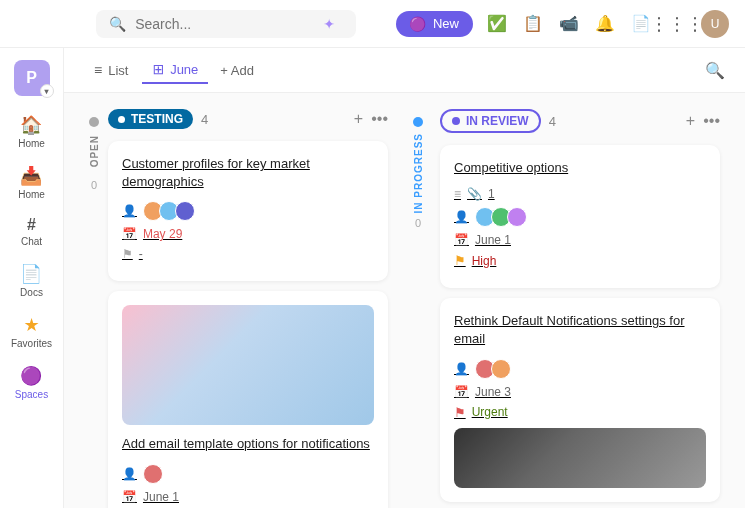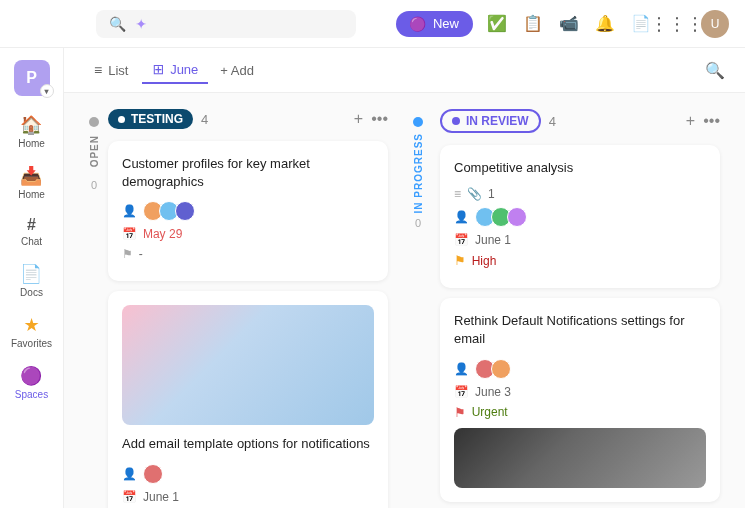--- a/index.html
+++ b/index.html
@@ -44,26 +44,26 @@
 
     
     .status-col { display: flex; flex-direction: column; align-items: center; width: 28px; flex-shrink: 0; padding-top: 8px; }
     .status-label-vert { writing-mode: vertical-rl; transform: rotate(180deg); font-size: 10px; font-weight: 600; letter-spacing: 1px; color: #888; text-transform: uppercase; padding: 8px 0; }
     .status-number { font-size: 11px; color: #aaa; margin-top: 4px; }
 
     
     .card-column { width: 280px; flex-shrink: 0; display: flex; flex-direction: column; margin-right: 16px; }
     .column-header { display: flex; align-items: center; justify-content: space-between; margin-bottom: 12px; }
     .column-header-left { display: flex; align-items: center; gap: 8px; }
-    .col-badge { display: flex; align-items: center; gap: 6px; background: #0c4a6e; color: white; border-radius: 20px; padding: 3px 10px; font-size: 12px; font-weight: 600; }
+    .col-badge { display: flex; align-items: center; gap: 6px; background: #0369a1; color: white; border-radius: 20px; padding: 3px 10px; font-size: 12px; font-weight: 600; }
     .col-count { font-size: 13px; color: #888; }
     .col-actions { display: flex; align-items: center; gap: 8px; color: #888; cursor: pointer; }
 
     
-    .card { background: white; border-radius: 10px; padding: 14px; margin-bottom: 10px; box-shadow: 0 1px 4px rgba(0,0,0,0.07); }
+    .card { background: white; border-radius: 10px; padding: 14px; margin-bottom: 10px; box-shadow: 0 1px 4px rgba(0,0,0,0.07); text-decoration: underline; }
     .card-title { font-size: 13px; font-weight: 500; color: #222; margin-bottom: 10px; line-height: 1.4; }
     .card-meta { display: flex; align-items: center; gap: 6px; margin-bottom: 6px; }
     .card-meta-icon { font-size: 12px; color: #aaa; }
     .card-meta-text { font-size: 12px; color: #666; }
     .avatars { display: flex; gap: -4px; }
     .mini-avatar { width: 20px; height: 20px; border-radius: 50%; border: 1px solid white; margin-right: -4px; display: inline-block; }
     .av1 { background: #f0a060; }
     .av2 { background: #70c0f0; }
     .av3 { background: #6060d0; }
     .av4 { background: #e07070; }
@@ -92,20 +92,21 @@
     .attachment-icon { font-size: 12px; color: #aaa; }
     .col-dot-gray { width: 10px; height: 10px; border-radius: 50%; background: #aaa; }
   </style>
 </head>
 <body>
 
 <div class="topbar">
   <div style="width:40px;"></div>
   <div class="topbar-center">
     <span style="color:#aaa;font-size:14px;">🔍</span>
+    <input type="text" placeholder="Search..." style="">
     <span style="color:#a78bfa;font-size:14px;">✦</span>
   </div>
   <div class="topbar-right">
     <button class="new-btn">
       <span style="font-size:14px;">🟣</span>
       <span>New</span>
     </button>
     <span class="icon-btn">✅</span>
     <span class="icon-btn">📋</span>
     <span class="icon-btn">📹</span>
@@ -245,21 +246,21 @@
             </div>
             <span class="col-count">4</span>
           </div>
           <div class="col-actions">
             <span>+</span>
             <span>•••</span>
           </div>
         </div>
 
         <div class="card">
-          <div class="card-title">Competitive analysis</div>
+          <div class="card-title">Competitive options</div>
           <div class="card-meta">
             <span class="card-meta-icon">≡</span>
             <span class="attachment-icon">📎</span>
             <span class="card-meta-text">1</span>
           </div>
           <div class="card-meta">
             <span class="card-meta-icon">👤</span>
             <div class="avatars">
               <span class="mini-avatar av2"></span>
               <span class="mini-avatar av5"></span>

